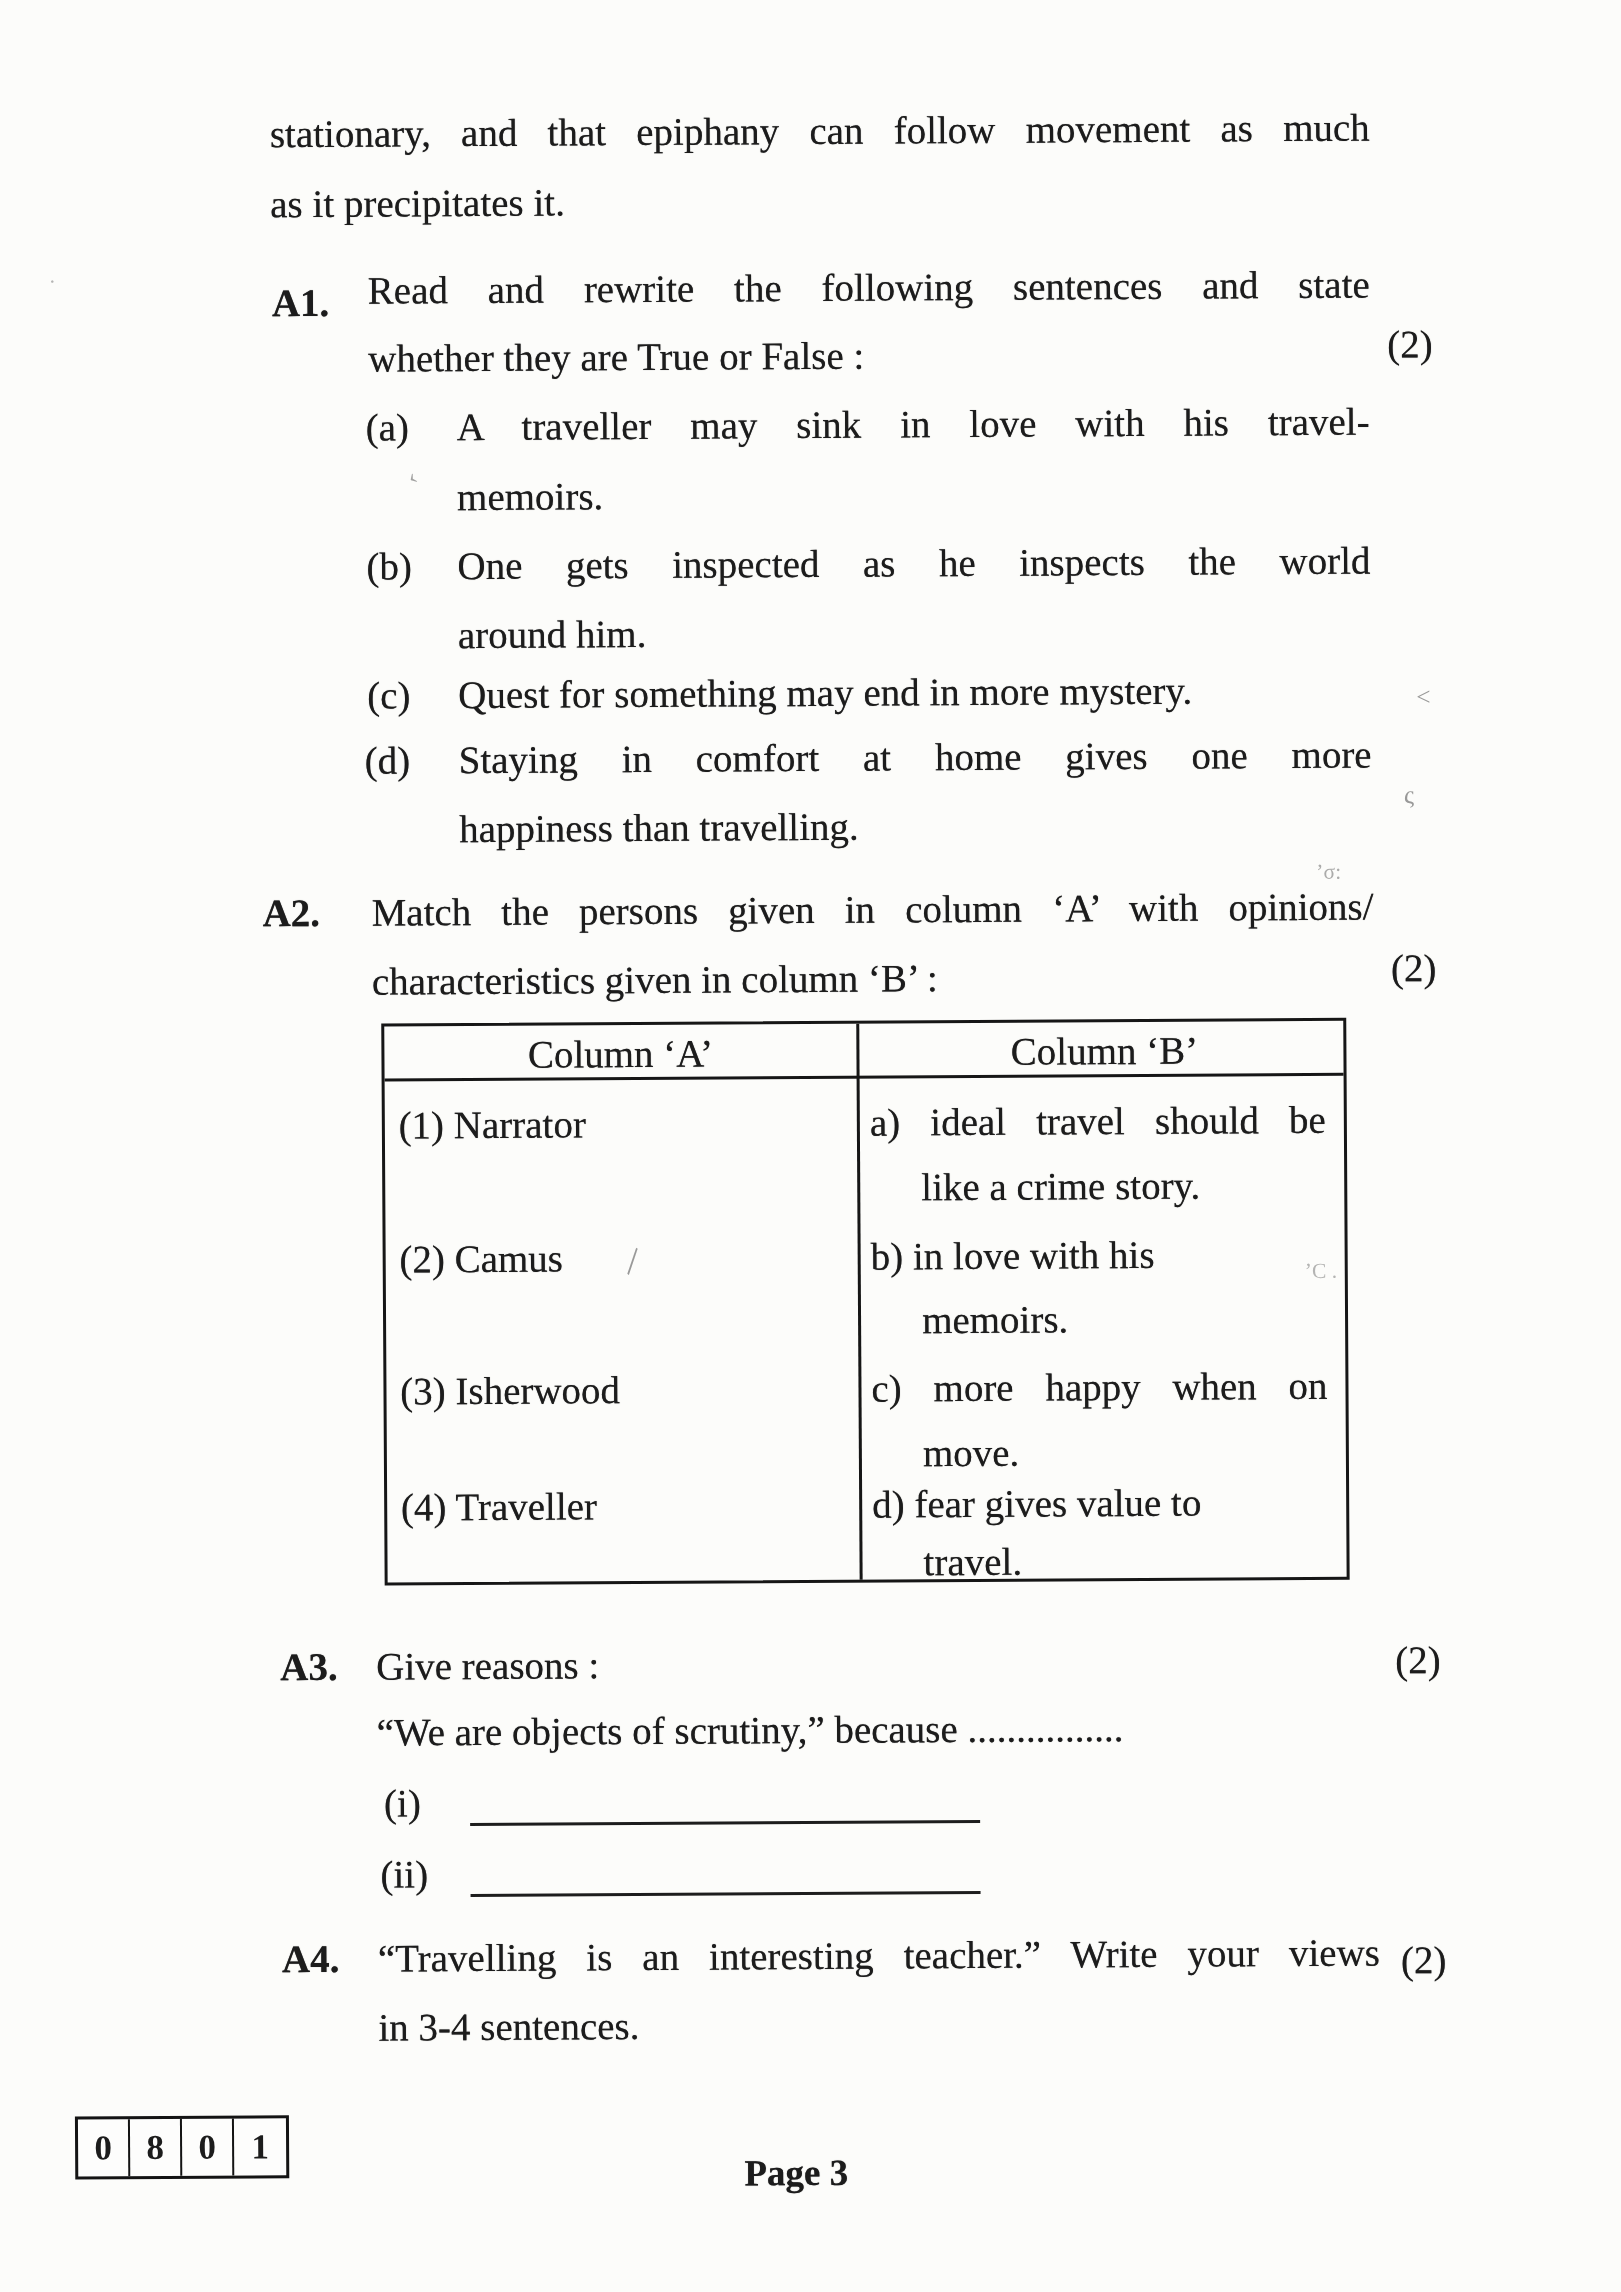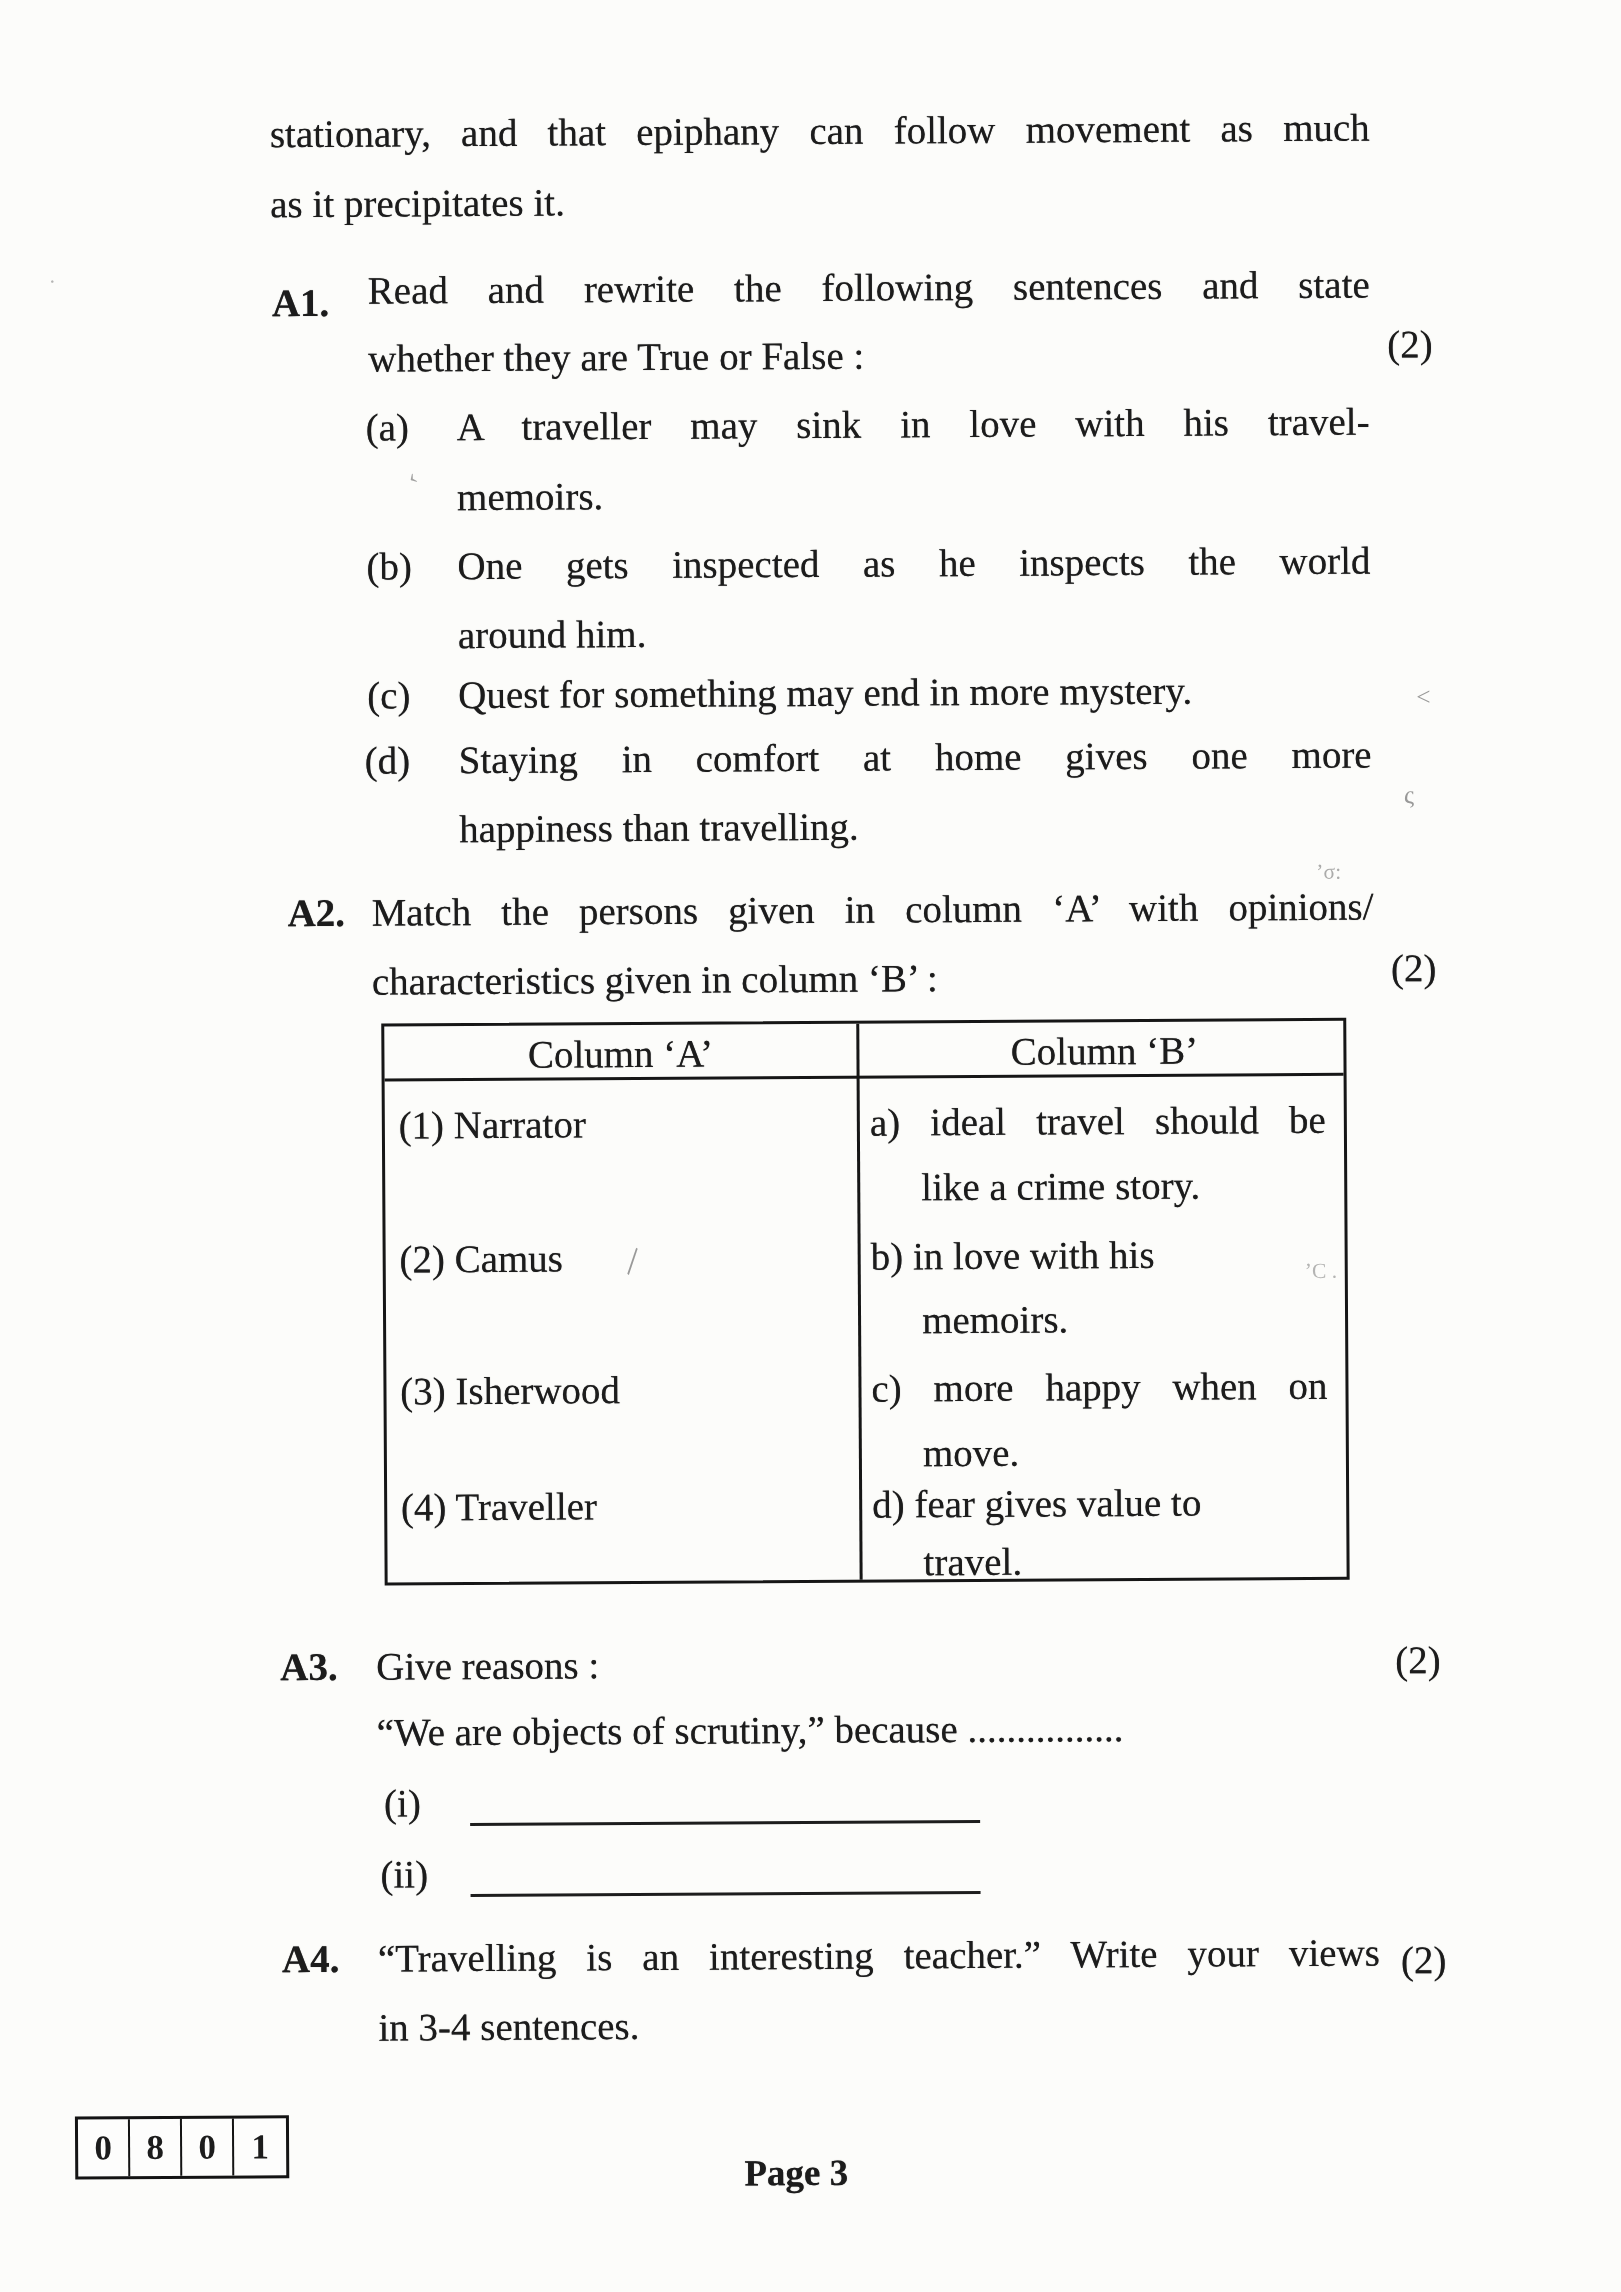--- a/index.html
+++ b/index.html
@@ -88,21 +88,21 @@
     <div class="abs t jl" style="left:461px;top:539px;width:913px;">One gets inspected as he inspects the world</div>
     <div class="abs t" style="left:461px;top:608px;">around him.</div>
 
     <div class="abs t" style="left:370px;top:668px;">(c)</div>
     <div class="abs t" style="left:461px;top:668px;">Quest for something may end in more mystery.</div>
 
     <div class="abs t" style="left:367px;top:733px;">(d)</div>
     <div class="abs t jl" style="left:461px;top:733px;width:913px;">Staying in comfort at home gives one more</div>
     <div class="abs t" style="left:461px;top:802px;">happiness than travelling.</div>
 
-    <div class="abs t b" style="left:289px;top:885px;">A2.</div>
+    <div class="abs t b" style="left:264px;top:885px;">A2.</div>
     <div class="abs t jl" style="left:373px;top:885px;width:1002px;">Match the persons given in column ‘A’ with opinions/</div>
     <div class="abs t" style="left:373px;top:954px;">characteristics given in column ‘B’ :</div>
     <div class="abs t" style="left:1392px;top:947px;">(2)</div>
 
     <div class="match-table">
       <div class="header-row"></div>
       <div class="vline"></div>
       <div class="t th-a">Column ‘A’</div>
       <div class="t th-b">Column ‘B’</div>
 

